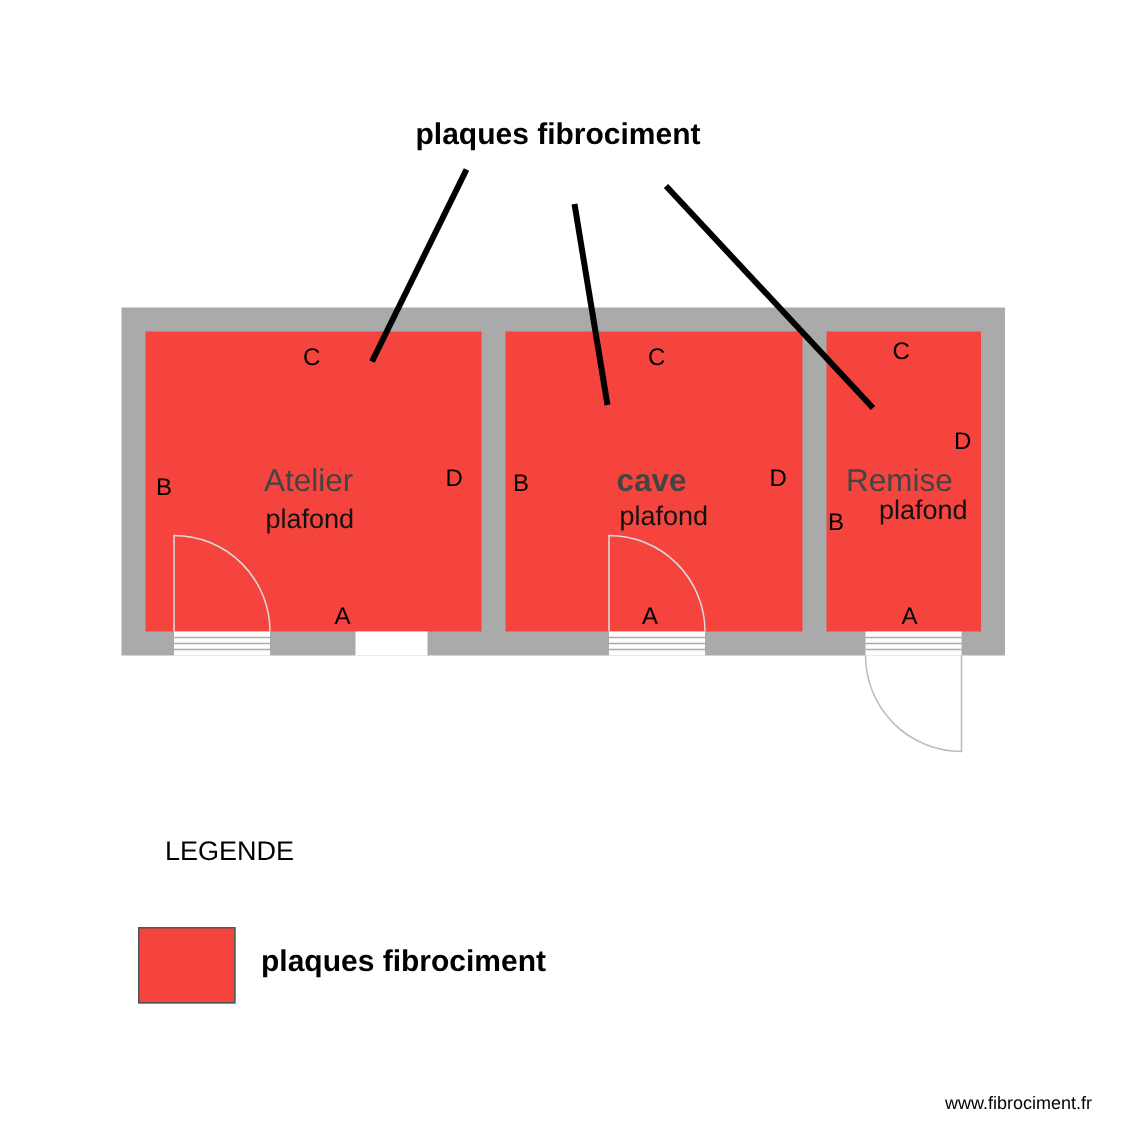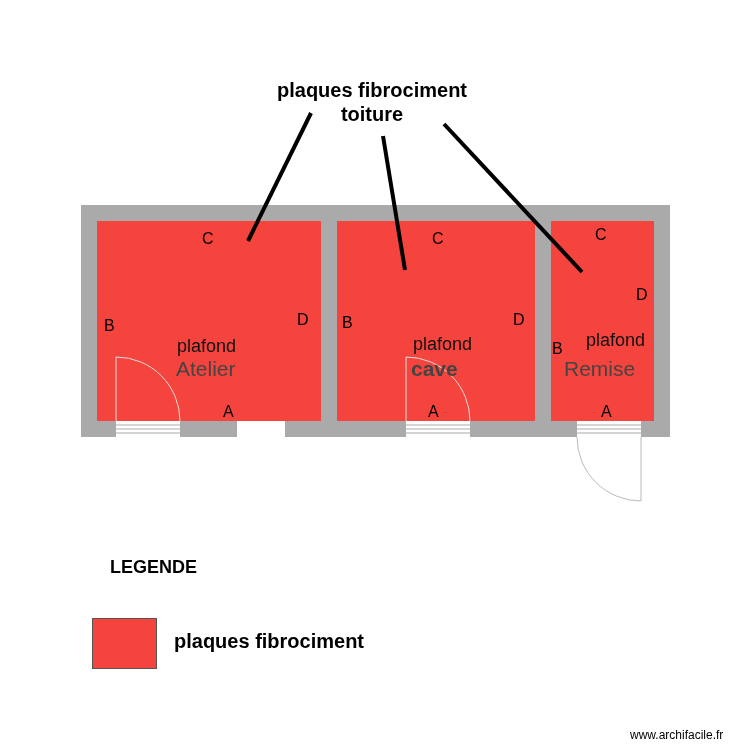--- a/index.html
+++ b/index.html
@@ -1,31 +1,30 @@
 <!DOCTYPE html>
 <html><head>
 <meta charset="utf-8">
 <style>
   html, body { margin: 0; padding: 0; }
   body { width: 750px; height: 750px; background: #ffffff; position: relative; overflow: hidden; font-family: "Liberation Sans", sans-serif; }
   .abs { position: absolute; }
   .title { font-weight: bold; font-size: 20px; color: #000; text-align: center; line-height: 24px; }
   .lbl { font-size: 16px; color: #000; }
-  .room-name { font-size: 21px; color: #444; margin-top: 48px; }
+  .room-name { font-size: 21px; color: #444; }
   .ceil { font-size: 18px; color: #111; }
-  .legend-title { font-weight: bold; font-size: 18px; }
+  .legend-title { font-weight: normal; font-size: 18px; }
   .legend-text { font-weight: bold; font-size: 20px; }
   .credit { font-size: 12px; color: #000; }
 </style>
 </head>
 <body>
 
 <div class="abs title" style="left:232px; top:78px; width:280px;">
   <div>plaques fibrociment</div>
-  <div>toiture</div>
 </div>
 
 <svg class="abs" style="left:0; top:0;" width="750" height="750">
   <rect x="81" y="205" width="589" height="232" fill="#aaaaaa"></rect>
   <rect x="97" y="221" width="224" height="200" fill="#f5443d"></rect>
   <rect x="337" y="221" width="198" height="200" fill="#f5443d"></rect>
   <rect x="551" y="221" width="103" height="200" fill="#f5443d"></rect>
 
   <g>
     <rect x="116" y="421" width="64" height="16" fill="#ffffff"></rect>
@@ -75,13 +74,13 @@
 <div class="abs lbl" style="left:636px; top:286px;">D</div>
 <div class="abs lbl" style="left:552px; top:340px;">B</div>
 <div class="abs lbl" style="left:601px; top:403px;">A</div>
 <div class="abs room-name" style="left:564px; top:309px;">Remise</div>
 <div class="abs ceil" style="left:586px; top:330px;">plafond</div>
 
 <div class="abs legend-title" style="left:110px; top:557px;">LEGENDE</div>
 <div class="abs" style="left:92px; top:618px; width:63px; height:49px; background:#f5443d; border:1px solid #555;"></div>
 <div class="abs legend-text" style="left:174px; top:630px;">plaques fibrociment</div>
 
-<div class="abs credit" style="left:630px; top:728px;">www.archifacile.fr</div>
+<div class="abs credit" style="left:630px; top:728px;">www.fibrociment.fr</div>
 
 </body></html>

